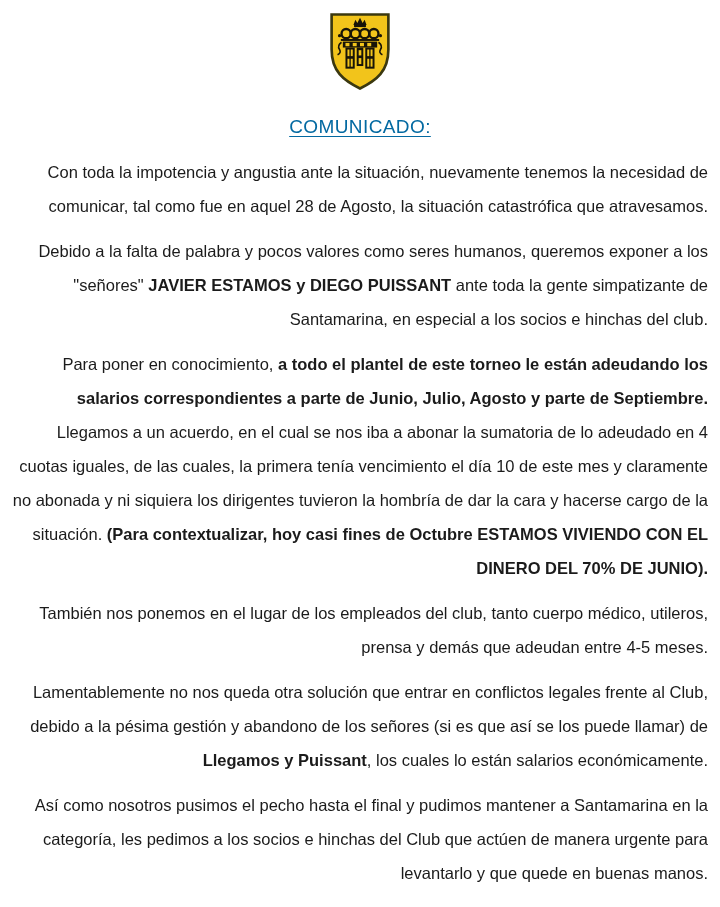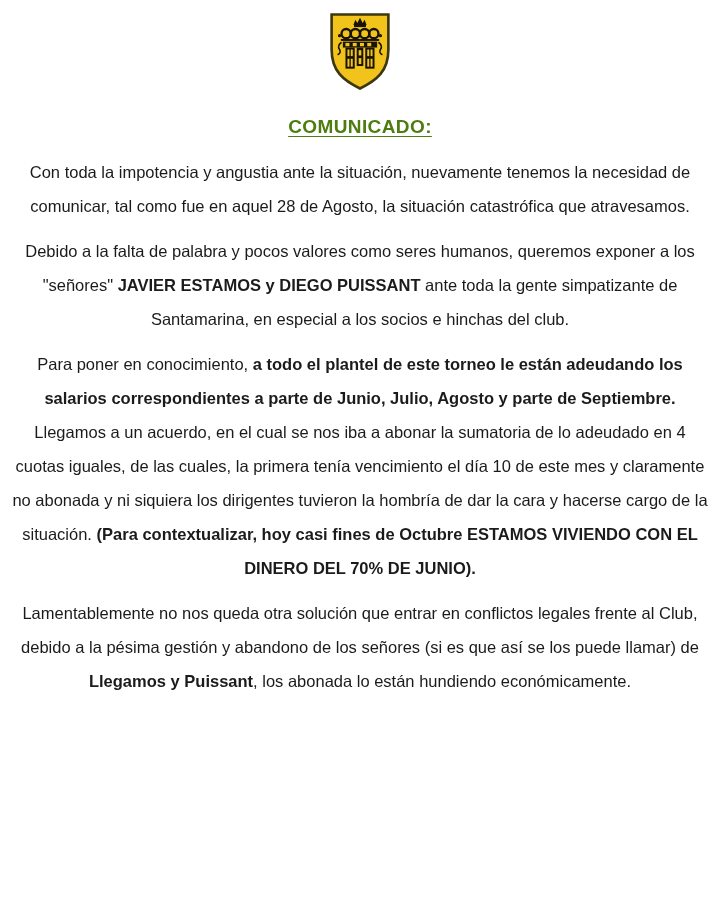--- a/index.html
+++ b/index.html
@@ -20,33 +20,33 @@
     display: flex;
     justify-content: center;
     padding-top: 11px;
   }
   .crest-wrap svg {
     display: block;
   }
   .doc-title {
     text-align: center;
     font-size: 19px;
-    font-weight: 700;
+    font-weight: 400;
     letter-spacing: 0.4px;
     text-decoration: underline;
     text-underline-offset: 3px;
     margin: 24px 0 0 0;
-    color: #4d7c0f;
+    color: #0369a1;
   }
   .doc-body {
     padding: 0 12px;
     margin-top: 17px;
     font-size: 16.5px;
     line-height: 34px;
-    text-align: center;
+    text-align: right;
   }
   .doc-body p {
     margin: 0 0 11px 0;
   }
   .doc-body .b { font-weight: 700; }
   .doc-body .u { text-underline-offset: 2px; }
 </style>
 </head>
 <body>
 
@@ -103,16 +103,18 @@
       </g>
     </svg>
   </div>
 
   <h1 class="doc-title">COMUNICADO:</h1>
 
   <div class="doc-body">
       <p><span>Con toda la impotencia y angustia ante la situación, nuevamente tenemos la necesidad de comunicar, tal como fue en aquel 28 de Agosto, la situación catastrófica que atravesamos.</span></p>
       <p><span>Debido a la falta de palabra y pocos valores como seres humanos, queremos exponer a los "señores" </span><span class="b">JAVIER ESTAMOS y DIEGO PUISSANT</span><span> ante toda la gente simpatizante de Santamarina, en especial a los socios e hinchas del club.</span></p>
       <p><span>Para poner en conocimiento, </span><span class="b u">a todo el plantel de este torneo le están adeudando los salarios correspondientes a parte de Junio, Julio, Agosto y parte de Septiembre</span><span class="b">.</span><span> Llegamos a un acuerdo, en el cual se nos iba a abonar la sumatoria de lo adeudado en 4 cuotas iguales, de las cuales, la primera tenía vencimiento el día 10 de este mes y claramente no abonada y ni siquiera los dirigentes tuvieron la hombría de dar la cara y hacerse cargo de la situación. </span><span class="b">(Para contextualizar, hoy casi fines de Octubre ESTAMOS VIVIENDO CON EL DINERO DEL 70% DE JUNIO).</span></p>
-      <p><span>Lamentablemente no nos queda otra solución que entrar en conflictos legales frente al Club, debido a la pésima gestión y abandono de los señores (si es que así se los puede llamar) de </span><span class="b">Llegamos y Puissant</span><span>, los abonada lo están hundiendo económicamente.</span></p>
+      <p><span>También nos ponemos en el lugar de los empleados del club, tanto cuerpo médico, utileros, prensa y demás que adeudan entre 4-5 meses.</span></p>
+      <p><span>Lamentablemente no nos queda otra solución que entrar en conflictos legales frente al Club, debido a la pésima gestión y abandono de los señores (si es que así se los puede llamar) de </span><span class="b">Llegamos y Puissant</span><span>, los cuales lo están salarios económicamente.</span></p>
+      <p><span>Así como nosotros pusimos el pecho hasta el final y pudimos mantener a Santamarina en la categoría, les pedimos a los socios e hinchas del Club que actúen de manera urgente para levantarlo y que quede en buenas manos.</span></p>
     </div>
 
 </div>
 
 </body></html>

